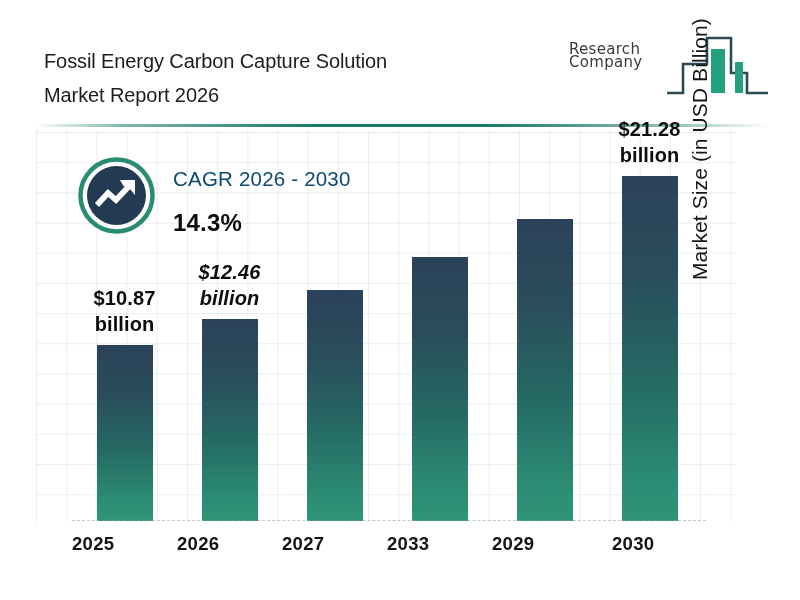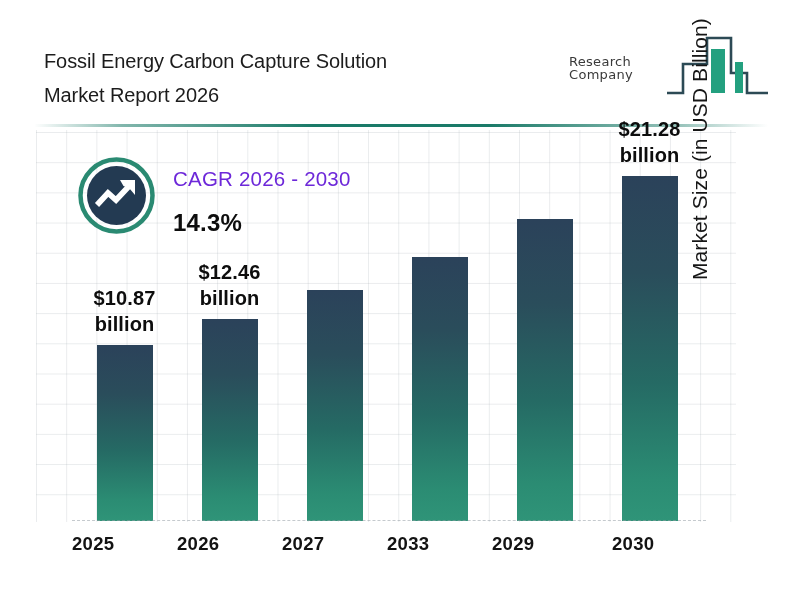--- a/index.html
+++ b/index.html
@@ -63,25 +63,25 @@
   }
   #logo-line1 {
     font-family: "DejaVu Sans", sans-serif;
     font-size: 19.5px;
     color: #262626;
     letter-spacing: 0.2px;
     line-height: 21px;
   }
   #logo-line2 {
     font-family: "DejaVu Sans", sans-serif;
-    font-size: 13px;
+    font-size: 15px;
     color: #3a3a3a;
     letter-spacing: 0.3px;
     line-height: 13px;
-    margin-top: 16px;
+    margin-top: 4px;
   }
   #logo-mark {
     position: absolute;
     left: 100px;
     top: 0px;
   }
 
   
   #divider {
     position: absolute;
@@ -111,21 +111,21 @@
     width: 77px;
     height: 77px;
     flex: 0 0 auto;
   }
   #cagr-text {
     margin-left: 18px;
     margin-top: 10px;
   }
   #cagr-period {
     font-size: 20.5px;
-    color: #6d28d9;
+    color: #0c4a6e;
     letter-spacing: 0.2px;
     white-space: nowrap;
   }
   #cagr-value {
     font-size: 24px;
     font-weight: bold;
     color: #0d0d0d;
     margin-top: 18px;
     letter-spacing: 0.2px;
   }
@@ -242,21 +242,21 @@
       <div id="cagr-value">14.3%</div>
     </div>
   </div>
 
   <div id="plot">
       <div class="bar-slot" style="left: 0px;">
         <div class="bar" title="2025" style="height: 176.233px;"></div>
         <div class="bar-label" style="bottom: 184.233px; margin-top: 40px;">$10.87
 billion</div>
       </div>
-      <div class="bar-slot" style="left: 105px;">
+      <div class="bar-slot" style="left: 105px; font-style: italic;">
         <div class="bar" title="2026" style="height: 202.011px;"></div>
         <div class="bar-label" style="bottom: 210.011px;">$12.46
 billion</div>
       </div>
       <div class="bar-slot" style="left: 210px;">
         <div class="bar" title="2027" style="height: 230.87px;"></div>
       </div>
       <div class="bar-slot" style="left: 315px;">
         <div class="bar" title="2028" style="height: 263.944px;"></div>
       </div>

